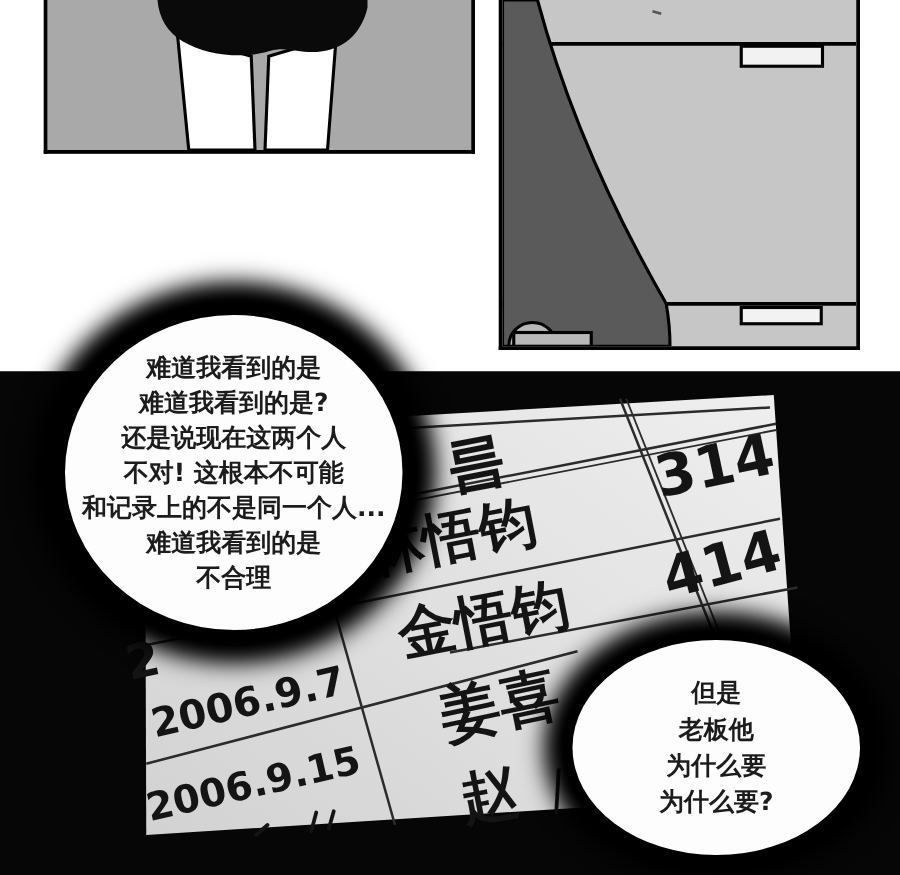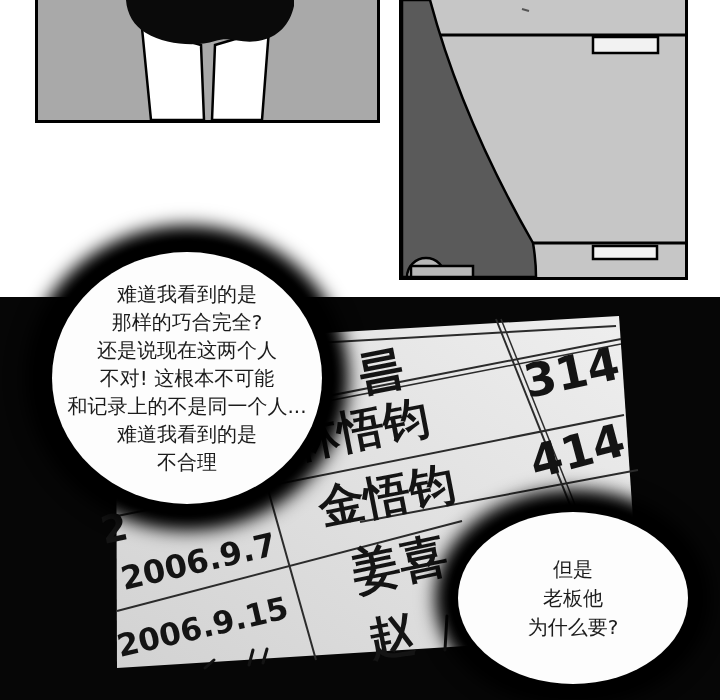--- a/index.html
+++ b/index.html
@@ -17,21 +17,21 @@
   
   .bubble{position:absolute;z-index:3;}
   .bubble .fuzz{position:absolute;inset:4px;border-radius:50%;background:#000;
                 filter:blur(6px);box-shadow:0 0 14px 7px #000;}
   .bubble .fuzz2{position:absolute;inset:12px;border-radius:50%;background:#000;filter:blur(2px);}
   .bubble .core{position:absolute;inset:24px;border-radius:50%;background:#fdfdfd;
                 display:flex;flex-direction:column;align-items:center;justify-content:center;}
   #bubble-1{left:28px;top:228px;width:318px;height:300px;}
   #bubble-2{left:438px;top:492px;width:270px;height:212px;}
   #bubble-2 .core{inset:20px;}
-  .bubble .line{font-size:20px;line-height:28px;color:#1c1c1c;font-weight:400;
+  .bubble .line{font-size:20px;line-height:28px;color:#1c1c1c;font-weight:700;
                 white-space:nowrap;text-align:center;}
 </style>
 </head>
 <body>
 
 <div id="page">
 
   <div id="panel-legs" class="panel">
     <svg viewBox="0 0 339 120" preserveAspectRatio="none">
       <rect x="0" y="0" width="339" height="120" fill="#a9a9a9"></rect>
@@ -92,32 +92,33 @@
     <text transform="translate(356,590) rotate(-12)" font-size="48">姜喜</text>
     <text transform="translate(120,657) rotate(-13)" font-size="31">2006.9.15</text>
     <text transform="translate(372,656) rotate(-11)" font-size="46">赵</text>
   </svg>
 
   <div id="bubble-1" class="bubble">
     <div class="fuzz"></div>
     <div class="fuzz2"></div>
     <div class="core">
       <div class="line">难道我看到的是</div>
-      <div class="line">那样的巧合完全?</div>
+      <div class="line">难道我看到的是?</div>
       <div class="line">还是说现在这两个人</div>
       <div class="line">不对! 这根本不可能</div>
       <div class="line">和记录上的不是同一个人...</div>
       <div class="line">难道我看到的是</div>
       <div class="line">不合理</div>
     </div>
   </div>
 
   <div id="bubble-2" class="bubble">
     <div class="fuzz"></div>
     <div class="fuzz2"></div>
     <div class="core">
       <div class="line" style="line-height:29px">但是</div>
       <div class="line" style="line-height:29px">老板他</div>
+      <div class="line" style="line-height:29px">为什么要</div>
       <div class="line" style="line-height:29px">为什么要?</div>
     </div>
   </div>
 
 </div>
 
 </body></html>

